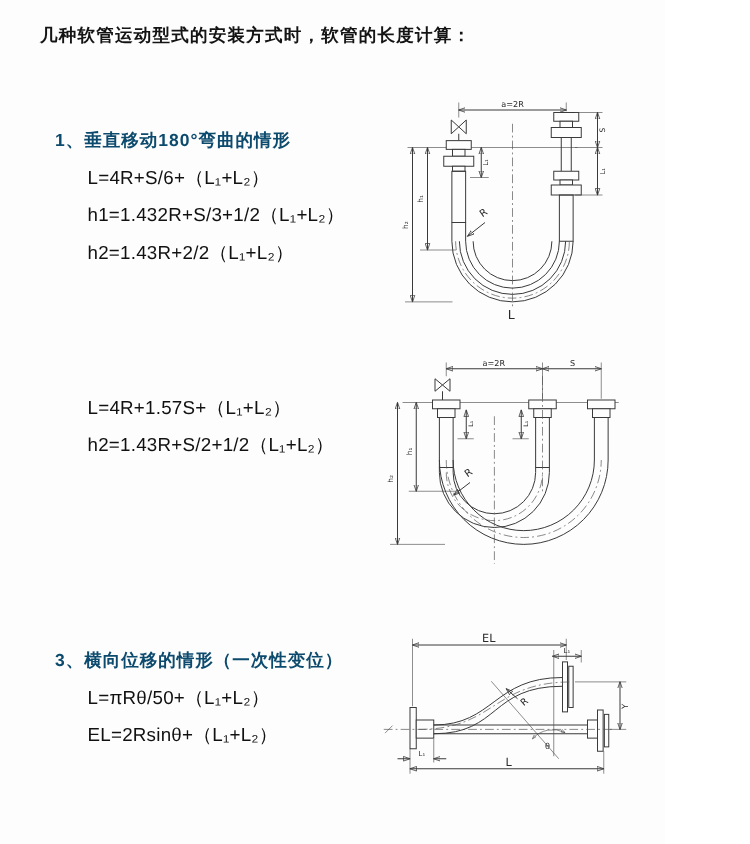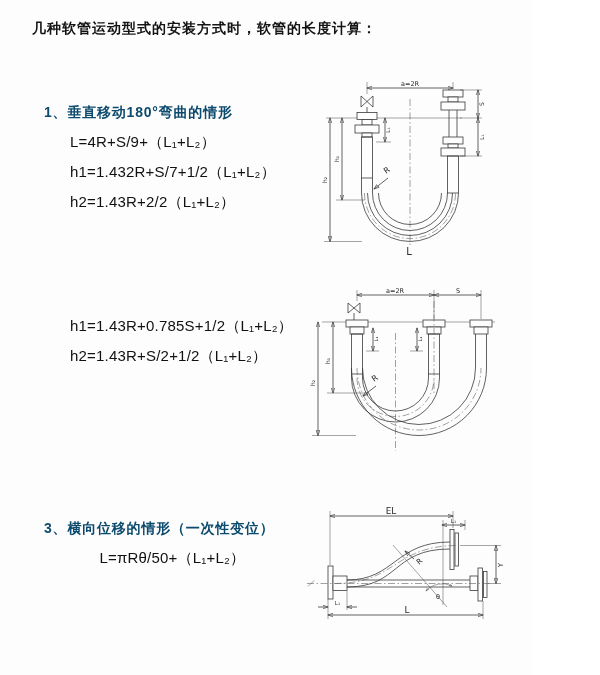--- a/index.html
+++ b/index.html
@@ -27,33 +27,34 @@
 </style>
 </head>
 <body>
 
 <div class="page">
 
   <div class="doc-title">几种软管运动型式的安装方式时，软管的长度计算：</div>
 
   <div class="section" style="top:104px;">
     <div class="sec-heading">1、垂直移动180°弯曲的情形</div>
-    <div class="formula">L=4R+S/9+（L₁+L₂）</div>
-    <div class="formula">h1=1.432R+S/7+1/2（L₁+L₂）</div>
+    <div class="formula">L=4R+S/6+（L₁+L₂）</div>
+    <div class="formula">h1=1.432R+S/3+1/2（L₁+L₂）</div>
     <div class="formula">h2=1.43R+2/2（L₁+L₂）</div>
   </div>
 
   <div class="section" style="top:306px;">
-    <div class="formula">h1=1.43R+0.785S+1/2（L₁+L₂）</div>
+    <div class="formula">L=4R+1.57S+（L₁+L₂）</div>
     <div class="formula">h2=1.43R+S/2+1/2（L₁+L₂）</div>
   </div>
 
-  <div class="section" style="top:520px;text-align:center;">
+  <div class="section" style="top:520px;">
     <div class="sec-heading">3、横向位移的情形（一次性变位）</div>
     <div class="formula">L=πRθ/50+（L₁+L₂）</div>
+    <div class="formula">EL=2Rsinθ+（L₁+L₂）</div>
   </div>
 
   <div class="diagram" style="left:310px;top:75px;">
     <svg width="290" height="185" viewBox="0 0 290 185">
       <defs>
         <pattern id="hatch1" patternUnits="userSpaceOnUse" width="3" height="3">
           <path d="M0,3 L3,0 M0,0 L3,3" stroke="#6b6b6b" stroke-width="0.45"></path>
         </pattern>
         <marker id="ar1" markerWidth="8" markerHeight="6" refX="6.6" refY="3" orient="auto-start-reverse">
           <path d="M0,0.7 L6.8,3 L0,5.3 Z" fill="#3a3a3a" stroke="none"></path>

